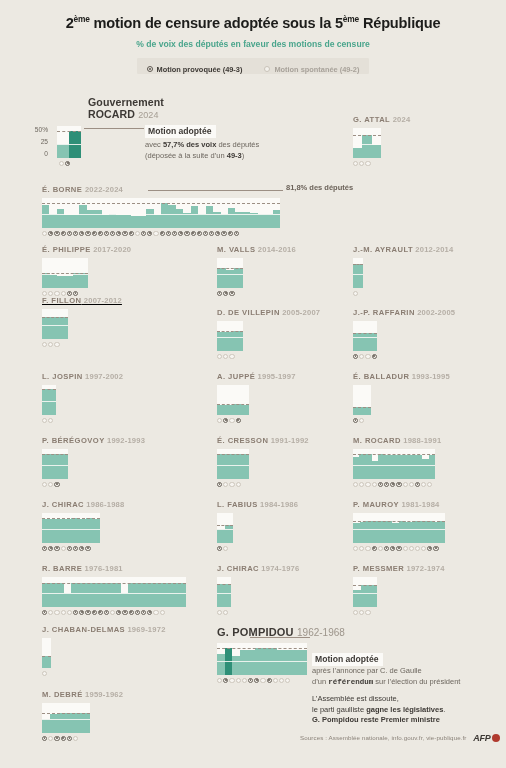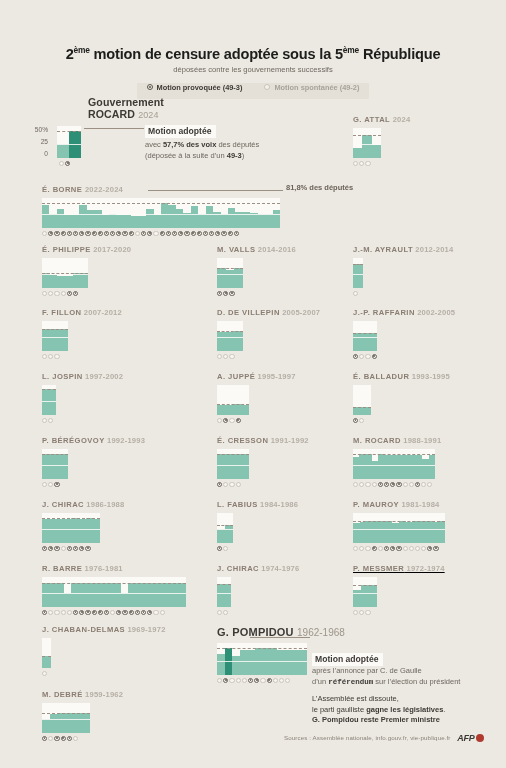--- a/index.html
+++ b/index.html
@@ -9,32 +9,31 @@
     font-family: "Liberation Sans", sans-serif;
     overflow: hidden;
   }
   .page { position: relative; width: 506px; height: 768px; background:#ece9e2; }
 
   
   .header { text-align:center; padding-top:14px; }
   .title {
     font-size: 14.6px; font-weight: bold; color:#1d1d1b;
     letter-spacing:-0.2px;
-    margin-top:31px;
   }
   .title sup { font-size: 8.4px; vertical-align: super; }
   .subtitle {
     margin-top:8px; font-size:8.6px; font-weight:bold; color:#4aa58c;
   }
   .subtitle2 { margin-top:3px; font-size:7.6px; color:#6d675f; }
 
   .legend {
     margin: 9px auto 0; width:232px; height:16px;
     background:#e4e0d8; border-radius:1px;
-    display:flex; align-items:flex-start; justify-content:center; gap:22px;
+    display:flex; align-items:flex-end; justify-content:center; gap:22px;
   }
   .legend-item { display:flex; align-items:center; gap:4px; }
   .legend-label { font-size:7.4px; font-weight:bold; color:#3d3935; }
   .legend-label.muted { color:#a8a29a; font-weight:bold; }
   .dot { width:6px; height:6px; border-radius:50%; display:inline-block; }
   .dot.filled { background:#e9e5dd; border:1.4px solid #5c564f; position:relative; }
   .dot.filled::after {
     content:""; position:absolute; inset:1px; border-radius:50%; background:#5c564f;
   }
   .dot.empty { background:#f3f1ec; border:1.2px solid #c9c3b9; }
@@ -100,21 +99,21 @@
 </style>
 </head>
 <body>
 
 <div class="page">
 
   <div class="header">
     <div class="title">
       <span>2</span><sup>ème</sup><span> motion de censure adoptée sous la 5</span><sup>ème</sup><span> République</span>
     </div>
-    <div class="subtitle2">déposées contre les gouvernements successifs</div>
+    <div class="subtitle">% de voix des députés en faveur des motions de censure</div>
 
     <div class="legend">
       <div class="legend-item">
         <span class="dot filled"></span>
         <span class="legend-label">Motion provoquée (49-3)</span>
       </div>
       <div class="legend-item">
         <span class="dot empty"></span>
         <span class="legend-label muted">Motion spontanée (49-2)</span>
       </div>
@@ -304,21 +303,21 @@
           <div class="bars">
             <div class="bar" style="height: 79.12%;"></div>
           </div>
           <div class="dashline" style="top: 20.88%;"></div>
           <div class="midline" style="bottom: 42%;"></div>
         </div>
         <div class="dots">
           <span class="d"></span>
         </div>
       </div>
-      <div class="block" style="left: 42px; top: 308px;">
+      <div class="block" style="left: 42px; top: 296px; text-decoration: underline;">
         <div class="gov-name"><span>F. FILLON</span><span class="years"> 2007-2012</span></div>
         <div class="chart" style="width: 26px; height: 30px; margin-top: 4px;">
           <div class="bars">
             <div class="bar" style="height: 71.76%;"></div>
             <div class="bar" style="height: 71.76%;"></div>
             <div class="bar" style="height: 71.76%;"></div>
           </div>
           <div class="dashline" style="top: 28.24%;"></div>
           <div class="midline" style="bottom: 42%;"></div>
         </div>
@@ -626,21 +625,21 @@
             <div class="bar" style="height: 77.28%;"></div>
           </div>
           <div class="dashline" style="top: 22.72%;"></div>
           <div class="midline" style="bottom: 42%;"></div>
         </div>
         <div class="dots">
           <span class="d"></span>
           <span class="d"></span>
         </div>
       </div>
-      <div class="block" style="left: 353px; top: 564px; text-decoration: underline;">
+      <div class="block" style="left: 353px; top: 564px;">
         <div class="gov-name"><span>P. MESSMER</span><span class="years"> 1972-1974</span></div>
         <div class="chart" style="width: 24px; height: 30px; margin-top: 4px;">
           <div class="bars">
             <div class="bar" style="height: 55.2%;"></div>
             <div class="bar" style="height: 73.6%;"></div>
             <div class="bar" style="height: 73.6%;"></div>
           </div>
           <div class="dashline" style="top: 26.4%;"></div>
           <div class="midline" style="bottom: 42%;"></div>
         </div>
@@ -732,21 +731,21 @@
       <span>après l’annonce par C. de Gaulle</span><br>
       <span>d’un </span><b>référendum</b><span> sur l’élection du président</span>
     </div>
     <div class="pomp-body2">
       <span>L’Assemblée est dissoute,</span><br>
       <span>le parti gaulliste </span><b>gagne les législatives</b><span>.</span><br>
       <b>G. Pompidou reste Premier ministre</b>
     </div>
   </div>
 
-  <div class="sources" style="left:284px; top:733px;">
+  <div class="sources" style="left:300px; top:733px;">
     <span>Sources : Assemblée nationale, info.gouv.fr, vie-publique.fr</span>
     <span class="afp">
       <span class="afp-text">AFP</span>
       <span class="afp-dot"></span>
     </span>
   </div>
 
 </div>
 
 </body></html>

